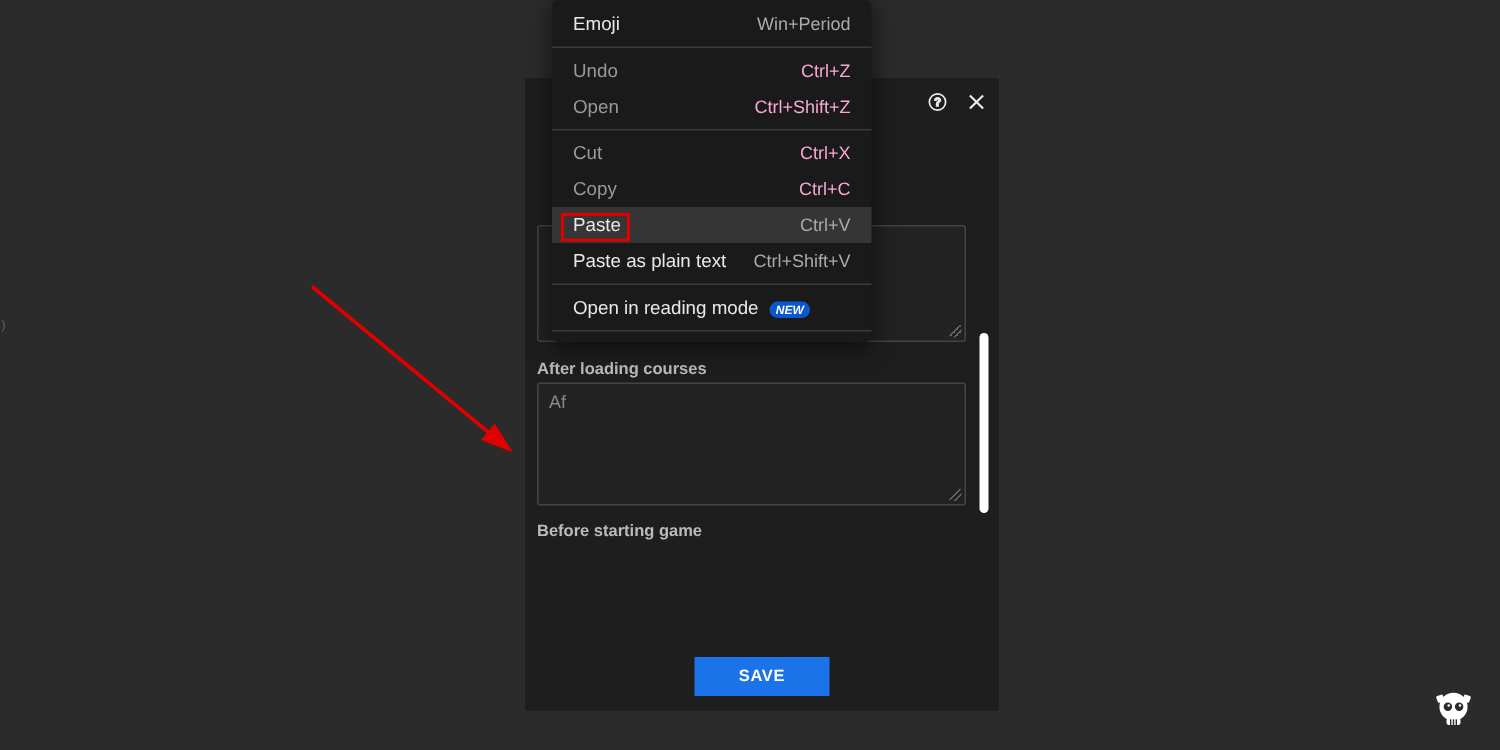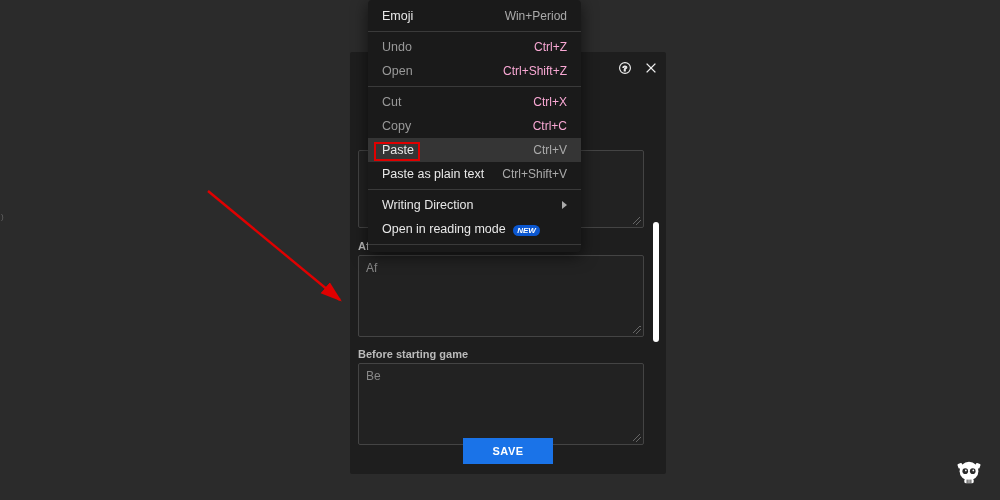--- a/index.html
+++ b/index.html
@@ -207,21 +207,20 @@
         </svg>
     </span>
   </div>
 
   <div class="textarea ta1"></div>
 
   <div class="field-label lbl2"><span>After loading courses</span></div>
   <div class="textarea ta2"><span>Af</span></div>
 
   <div class="field-label lbl3"><span>Before starting game</span></div>
-  <div class="textarea ta3"><span>Be</span></div>
 
   <div class="scroll-track"></div>
   <div class="scroll-thumb"></div>
 
   <button class="save-btn">SAVE</button>
 </div>
 
 <div class="ctx">
   <div class="ctx-item">
     <span>Emoji</span>
@@ -247,24 +246,20 @@
   </div>
   <div class="ctx-item hover">
     <span>Paste</span>
     <span class="ctx-sc">Ctrl+V</span>
   </div>
   <div class="ctx-item">
     <span>Paste as plain text</span>
     <span class="ctx-sc">Ctrl+Shift+V</span>
   </div>
   <div class="ctx-sep"></div>
-  <div class="ctx-item">
-    <span>Writing Direction</span>
-    <span class="chev"></span>
-  </div>
   <div class="ctx-item">
     <span>
       <span>Open in reading mode</span>
       <span class="badge">NEW</span>
     </span>
     <span></span>
   </div>
   <div class="ctx-sep"></div>
 </div>
 

